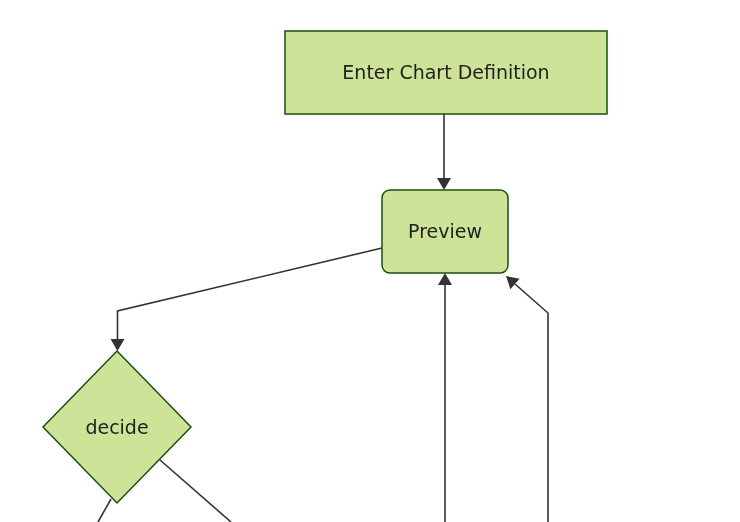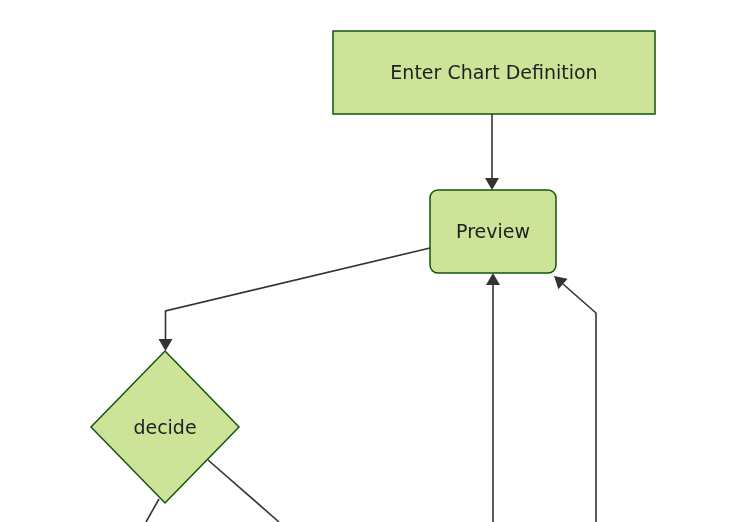--- a/index.html
+++ b/index.html
@@ -6,21 +6,20 @@
     margin: 0;
     padding: 0;
     background: #ffffff;
     width: 740px;
     height: 522px;
     overflow: hidden;
   }
   .canvas-wrap {
     width: 592px;
     height: 522px;
-    padding-left: 48px;
   }
   svg {
     display: block;
   }
   .node-shape {
     stroke-width: 1.5px;
   }
   .edge {
     fill: none;
     stroke-width: 1.6px;

